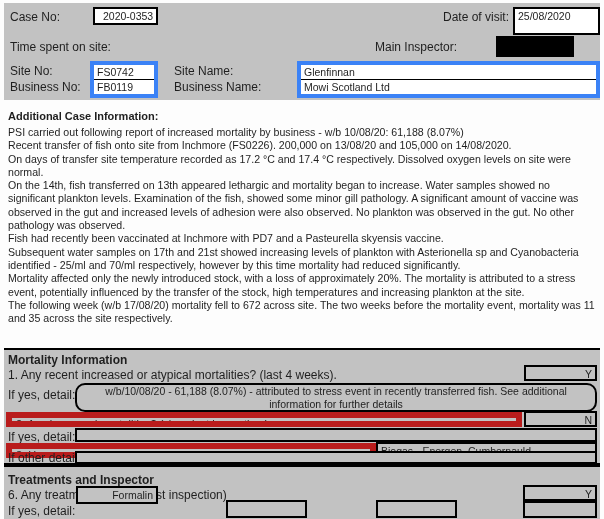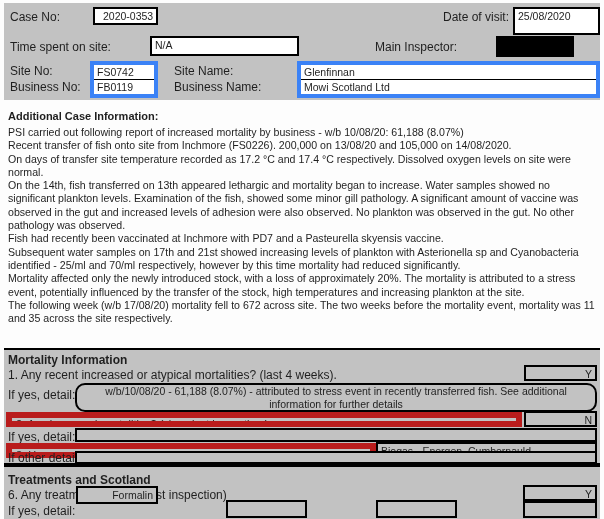--- a/index.html
+++ b/index.html
@@ -43,21 +43,20 @@
 
   <div class="panel" style="left:4px;top:3px;width:596px;height:97px;">
 
     <span class="lbl" style="left:6px;top:7px;">Case No:</span>
     <div class="box" style="left:89px;top:4px;width:65px;height:18px;padding-left:8px;">2020-0353</div>
 
     <span class="lbl" style="left:426px;top:7px;width:79px;text-align:right;">Date of visit:</span>
     <div class="box" style="left:509px;top:4px;width:87px;height:28px;">25/08/2020</div>
 
     <span class="lbl" style="left:6px;top:37px;">Time spent on site:</span>
-    <div class="box" style="left:146px;top:33px;width:149px;height:20px;">N/A</div>
 
     <span class="lbl" style="left:371px;top:37px;">Main Inspector:</span>
     <div class="redact" style="left:492px;top:33px;width:78px;height:21px;"></div>
 
     <span class="lbl" style="left:6px;top:61px;">Site No:</span>
     <span class="lbl" style="left:6px;top:77px;">Business No:</span>
     <div class="stack" style="left:86px;top:58px;width:68px;height:37px;">
       <div class="cell">FS0742</div>
       <div class="cell">FB0119</div>
     </div>
@@ -100,21 +99,21 @@
 
     <div class="qbar" style="left:2px;top:93px;width:370px;height:15px;">3. How are mortalities disposed of?</div>
     <div class="box graybox" style="left:372px;top:92px;width:221px;height:17px;">Biogas - Energen, Cumbernauld</div>
 
     <span class="lbl" style="left:4px;top:101px;">If other detail:</span>
     <div class="box graybox" style="left:71px;top:101px;width:522px;height:13px;"></div>
   </div>
 
   <div class="panel" style="left:4px;top:467px;width:596px;height:52px;">
 
-    <span class="lbl bold" style="left:4px;top:6px;">Treatments and Scotland</span>
+    <span class="lbl bold" style="left:4px;top:6px;">Treatments and Inspector</span>
 
     <span class="lbl" style="left:4px;top:21px;">6. Any treatments? (since last inspection)</span>
     <div class="box graybox right" style="left:519px;top:18px;width:74px;height:16px;">Y</div>
 
     <span class="lbl" style="left:4px;top:37px;">If yes, detail:</span>
     <div class="box graybox" style="left:72px;top:19px;width:82px;height:18px;text-align:right;">Formalin</div>
     <div class="box graybox" style="left:222px;top:33px;width:81px;height:18px;"></div>
     <div class="box graybox" style="left:372px;top:33px;width:81px;height:18px;"></div>
     <div class="box graybox" style="left:519px;top:34px;width:74px;height:17px;"></div>
   </div>

